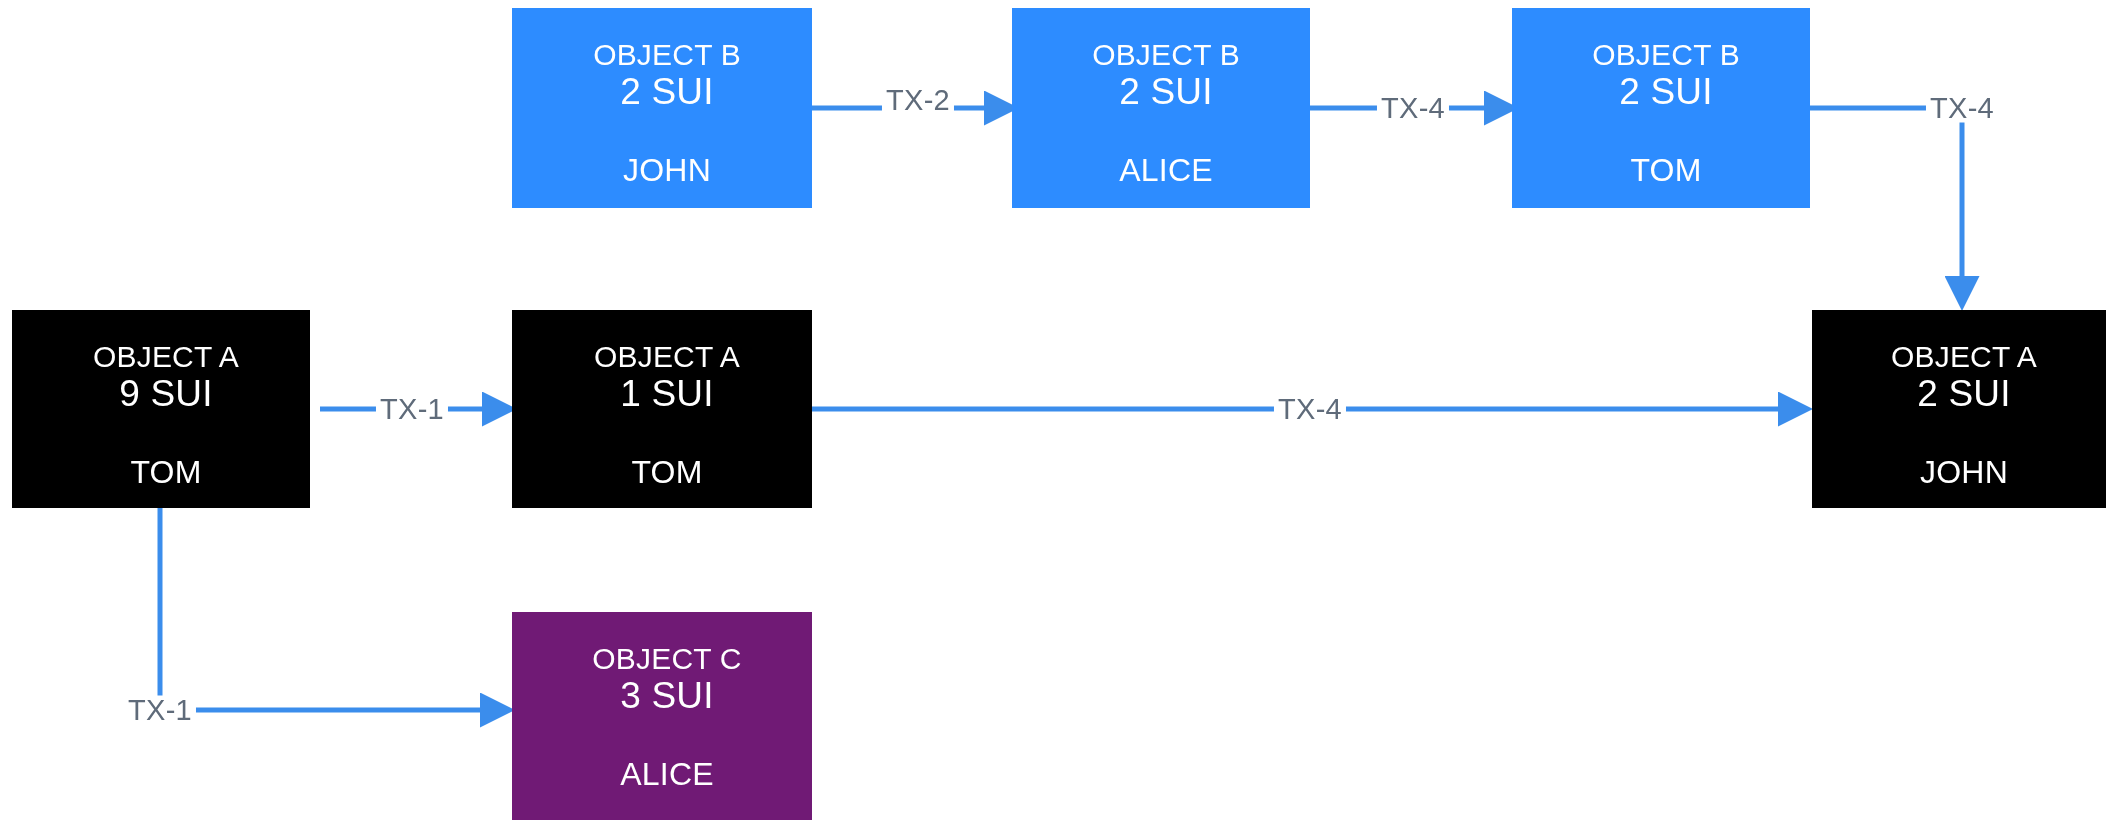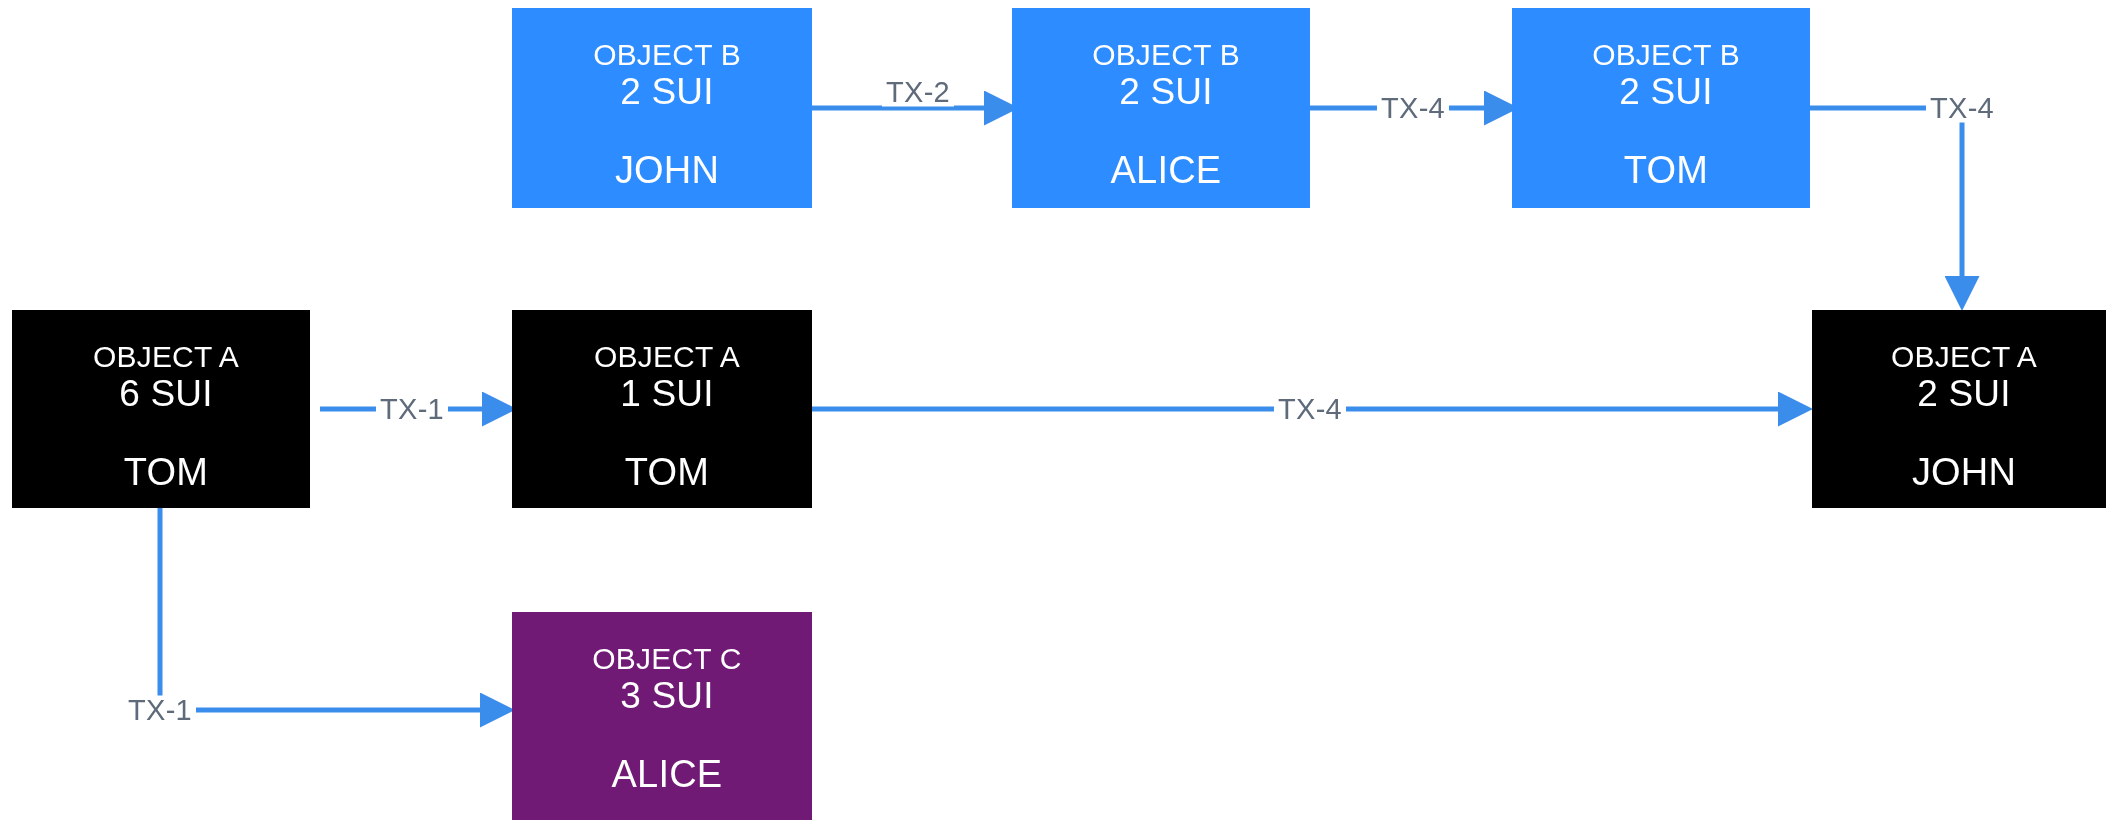--- a/index.html
+++ b/index.html
@@ -41,21 +41,21 @@
     letter-spacing: 0.2px;
     white-space: pre;
   }
   .node .node-amount {
     font-size: 37px;
     line-height: 37px;
     letter-spacing: 0.2px;
     white-space: pre;
   }
   .node .node-owner {
-    font-size: 38px;
+    font-size: 32px;
     line-height: 37px;
     letter-spacing: 0.2px;
     white-space: pre;
   }
   .node-head {
     padding-top: 28px;
   }
   .node-owner {
     padding-top: 42px;
   }
@@ -116,21 +116,21 @@
     <div class="node-head">
       <div class="node-title">OBJECT B</div>
       <div class="node-amount">2 SUI</div>
     </div>
     <div class="node-owner">TOM</div>
   </div>
 
   <div class="node" style="left:12px; top:310px; width:298px; height:198px; background:#000000;">
     <div class="node-head">
       <div class="node-title">OBJECT A</div>
-      <div class="node-amount">6 SUI</div>
+      <div class="node-amount">9 SUI</div>
     </div>
     <div class="node-owner">TOM</div>
   </div>
 
   <div class="node" style="left:512px; top:310px; width:300px; height:198px; background:#000000;">
     <div class="node-head">
       <div class="node-title">OBJECT A</div>
       <div class="node-amount">1 SUI</div>
     </div>
     <div class="node-owner">TOM</div>
@@ -145,21 +145,21 @@
   </div>
 
   <div class="node" style="left:512px; top:612px; width:300px; height:242px; background:#701a75;">
     <div class="node-head">
       <div class="node-title">OBJECT C</div>
       <div class="node-amount">3 SUI</div>
     </div>
     <div class="node-owner">ALICE</div>
   </div>
 
-  <div class="edge-label" style="left:918px; top:92px;">TX-2</div>
+  <div class="edge-label" style="left:918px; top:100px;">TX-2</div>
 
   <div class="edge-label" style="left:1413px; top:108px;">TX-4</div>
 
   <div class="edge-label" style="left:1962px; top:108px;">TX-4</div>
 
   <div class="edge-label" style="left:412px; top:409px;">TX-1</div>
 
   <div class="edge-label" style="left:1310px; top:409px;">TX-4</div>
 
   <div class="edge-label" style="left:160px; top:710px;">TX-1</div>

